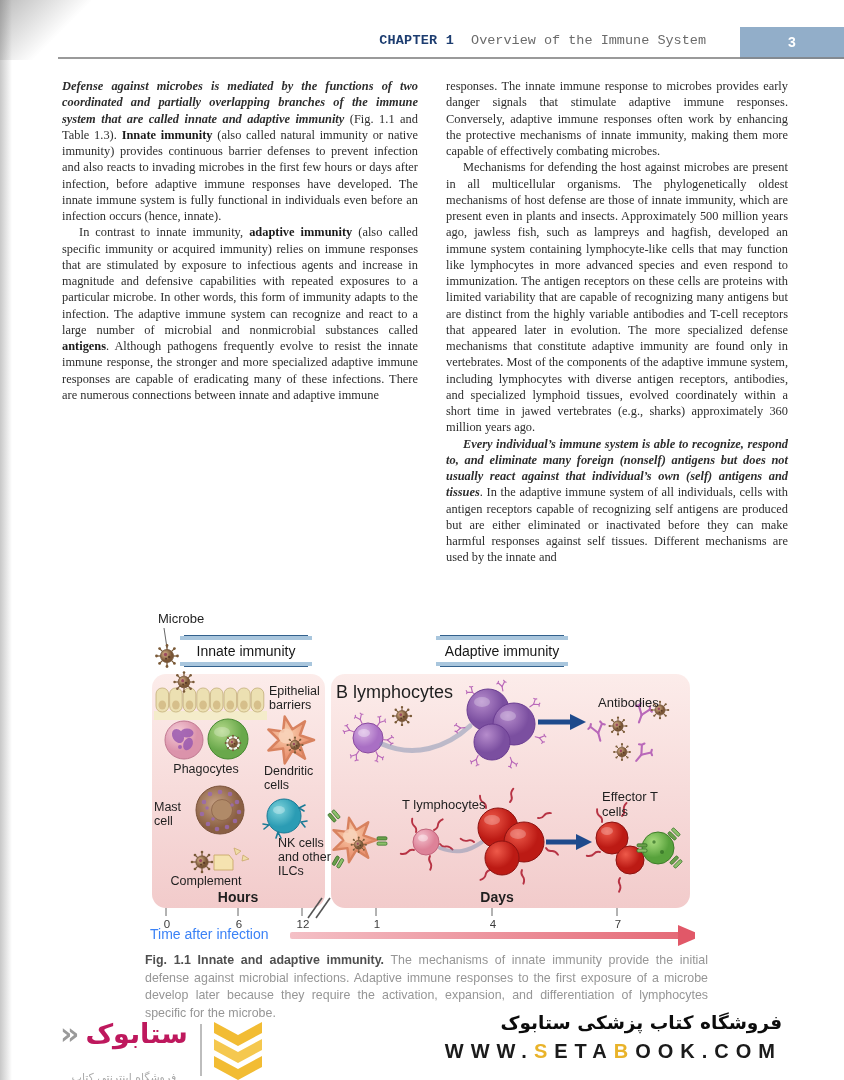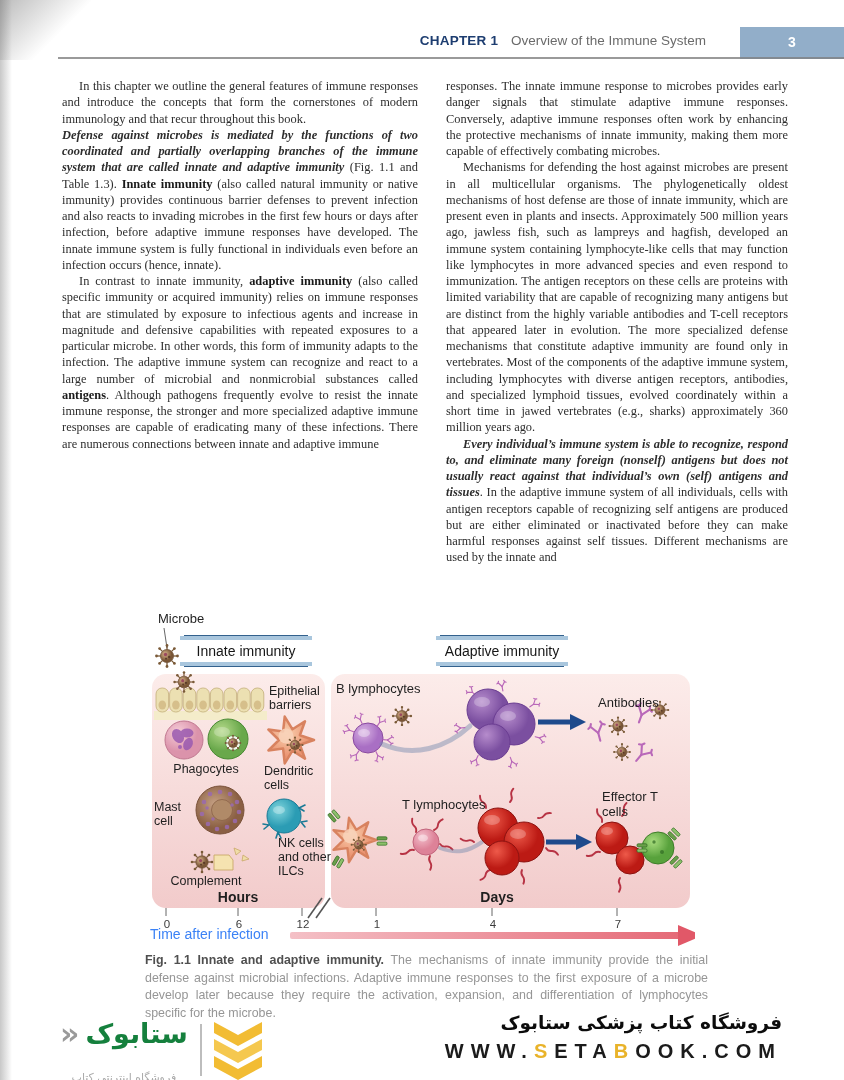--- a/index.html
+++ b/index.html
@@ -5,21 +5,21 @@
   html,body{margin:0;padding:0;background:#e9e9e9;}
   .page{position:relative;width:844px;height:1080px;background:#fff;overflow:hidden;
         font-family:"Liberation Serif",serif;}
   
   .edge-left{position:absolute;left:0;top:0;bottom:0;width:12px;
     background:linear-gradient(90deg,rgba(110,110,110,.38),rgba(255,255,255,0));pointer-events:none;}
   .corner-tl{position:absolute;left:0;top:0;width:95px;height:60px;
     background:linear-gradient(135deg,rgba(105,105,105,.45),rgba(255,255,255,0) 60%);pointer-events:none;}
   
   .hdr-row{position:absolute;top:33px;left:0;width:734px;text-align:right;
-    font-family:Liberation Sans, sans-serif;font-size:13.5px;white-space:nowrap;}
+    font-family:Liberation Mono, monospace;font-size:13.5px;white-space:nowrap;}
   .hdr-chapter{font-weight:bold;color:#1d3d70;letter-spacing:.2px;}
   .hdr-title{color:#6b6b6b;margin-left:9px;margin-right:28px;}
   .hdr-rule{position:absolute;top:57px;left:58px;right:0;height:2px;background:#9a9a9a;}
   .pagenum-box{position:absolute;top:27px;left:740px;width:104px;height:30px;background:#92aec9;
     color:#fff;font-family:"Liberation Sans",sans-serif;font-weight:bold;font-size:14px;
     text-align:center;line-height:30px;box-shadow:0 2px 0 rgba(90,110,130,.35);}
   
   .col{position:absolute;top:78px;text-align:justify;font-size:12.4px;line-height:1.31;
     color:#2d2d2d;hyphens:auto;}
   .col-left{left:62px;width:356px;}
@@ -49,21 +49,21 @@
   
   .caption{position:absolute;left:145px;top:952px;width:563px;text-align:justify;
     font-family:"Liberation Sans",sans-serif;font-size:12.4px;line-height:1.43;color:#969696;}
   .caption b{color:#4f4f4f;}
   
   .footer{position:absolute;left:0;top:1012px;width:844px;height:68px;}
   .logo{position:absolute;left:60px;top:4px;display:flex;align-items:center;}
   .logo-word-col{display:flex;flex-direction:column;align-items:center;}
   .logo-word-row{display:flex;align-items:center;direction:rtl;}
   .logo-word{font-family:"DejaVu Sans",sans-serif;font-weight:bold;font-size:27px;
-    color:#15803d;letter-spacing:1px;}
+    color:#be185d;letter-spacing:1px;}
   .logo-mark{font-family:"DejaVu Sans",sans-serif;font-weight:bold;font-size:30px;
     color:#9a9a9a;margin-right:6px;}
   .logo-tagline{font-family:"DejaVu Sans",sans-serif;font-size:11px;color:#ababab;
     direction:rtl;margin-top:20px;}
   .logo-divider{width:2px;height:52px;background:#bdbdbd;margin:0 12px;}
   .site-block{position:absolute;right:62px;top:0;display:flex;flex-direction:column;
     align-items:flex-end;}
   .store-fa{font-family:"DejaVu Sans",sans-serif;font-weight:bold;font-size:18.5px;
     color:#0c0c0c;direction:rtl;}
   .site-url{font-family:"Liberation Sans",sans-serif;font-weight:bold;font-size:20px;
@@ -78,21 +78,20 @@
   <div class="corner-tl"></div>
 
   <div class="hdr-row">
     <span class="hdr-chapter">CHAPTER 1</span>
     <span class="hdr-title">Overview of the Immune System</span>
   </div>
   <div class="hdr-rule"></div>
   <div class="pagenum-box">3</div>
 
   <div class="col col-left">
-    <p class="ind">In this chapter we outline the general features of immune responses and introduce the concepts that form the cornerstones of modern immunology and that recur throughout this book.</p>
     <p><span class="lead">Defense against microbes is mediated by the functions of two coordinated and partially overlapping branches of the immune system that are called innate and adaptive immunity</span><span> (Fig. 1.1 and Table 1.3). </span><b class="term">Innate immunity</b><span> (also called natural immunity or native immunity) provides continuous barrier defenses to prevent infection and also reacts to invading microbes in the first few hours or days after infection, before adaptive immune responses have developed. The innate immune system is fully functional in individuals even before an infection occurs (hence, innate).</span></p>
     <p class="ind"><span>In contrast to innate immunity, </span><b class="term">adaptive immunity</b><span> (also called specific immunity or acquired immunity) relies on immune responses that are stimulated by exposure to infectious agents and increase in magnitude and defensive capabilities with repeated exposures to a particular microbe. In other words, this form of immunity adapts to the infection. The adaptive immune system can recognize and react to a large number of microbial and nonmicrobial substances called </span><b class="term">antigens</b><span>. Although pathogens frequently evolve to resist the innate immune response, the stronger and more specialized adaptive immune responses are capable of eradicating many of these infections. There are numerous connections between innate and adaptive immune</span></p>
   </div>
 
   <div class="col col-right">
     <p>responses. The innate immune response to microbes provides early danger signals that stimulate adaptive immune responses. Conversely, adaptive immune responses often work by enhancing the protective mechanisms of innate immunity, making them more capable of effectively combating microbes.</p>
     <p class="ind">Mechanisms for defending the host against microbes are present in all multicellular organisms. The phylogenetically oldest mechanisms of host defense are those of innate immunity, which are present even in plants and insects. Approximately 500 million years ago, jawless fish, such as lampreys and hagfish, developed an immune system containing lymphocyte-like cells that may function like lymphocytes in more advanced species and even respond to immunization. The antigen receptors on these cells are proteins with limited variability that are capable of recognizing many antigens but are distinct from the highly variable antibodies and T-cell receptors that appeared later in evolution. The more specialized defense mechanisms that constitute adaptive immunity are found only in vertebrates. Most of the components of the adaptive immune system, including lymphocytes with diverse antigen receptors, antibodies, and specialized lymphoid tissues, evolved coordinately within a short time in jawed vertebrates (e.g., sharks) approximately 360 million years ago.</p>
     <p class="ind"><span class="lead">Every individual’s immune system is able to recognize, respond to, and eliminate many foreign (nonself) antigens but does not usually react against that individual’s own (self) antigens and tissues</span><span>. In the adaptive immune system of all individuals, cells with antigen receptors capable of recognizing self antigens are produced but are either eliminated or inactivated before they can make harmful responses against self tissues. Different mechanisms are used by the innate and</span></p>
   </div>
 
@@ -393,21 +392,21 @@
     <span class="fig-label" style="left:8px;top:0;font-size:13px;">Microbe</span>
     <div class="imm-title" style="left:30px;top:24px;">Innate immunity</div>
     <div class="imm-title" style="left:286px;top:24px;">Adaptive immunity</div>
     <span class="fig-label" style="left:119px;top:72px;width:58px;">Epithelial barriers</span>
     <span class="fig-label ctr" style="left:8px;top:150px;width:96px;">Phagocytes</span>
     <span class="fig-label" style="left:114px;top:152px;width:60px;">Dendritic cells</span>
     <span class="fig-label" style="left:4px;top:188px;width:40px;">Mast cell</span>
     <span class="fig-label" style="left:128px;top:224px;width:62px;">NK cells and other ILCs</span>
     <span class="fig-label ctr" style="left:10px;top:262px;width:92px;">Complement</span>
     <span class="fig-label ctr bold14" style="left:45px;top:278px;width:86px;">Hours</span>
-    <span class="fig-label" style="left:186px;top:70px;font-size:13px;">B lymphocytes</span>
+    <span class="fig-label" style="left:186px;top:70px;font-size:18px;">B lymphocytes</span>
     <span class="fig-label" style="left:252px;top:186px;font-size:13px;">T lymphocytes</span>
     <span class="fig-label" style="left:448px;top:84px;font-size:13px;">Antibodies</span>
     <span class="fig-label" style="left:452px;top:178px;width:58px;font-size:13px;">Effector T cells</span>
     <span class="fig-label ctr bold14" style="left:307px;top:278px;width:80px;">Days</span>
     <span class="tick" style="left:7px;">0</span>
     <span class="tick" style="left:79px;">6</span>
     <span class="tick" style="left:143px;">12</span>
     <span class="tick" style="left:217px;">1</span>
     <span class="tick" style="left:333px;">4</span>
     <span class="tick" style="left:458px;">7</span>

